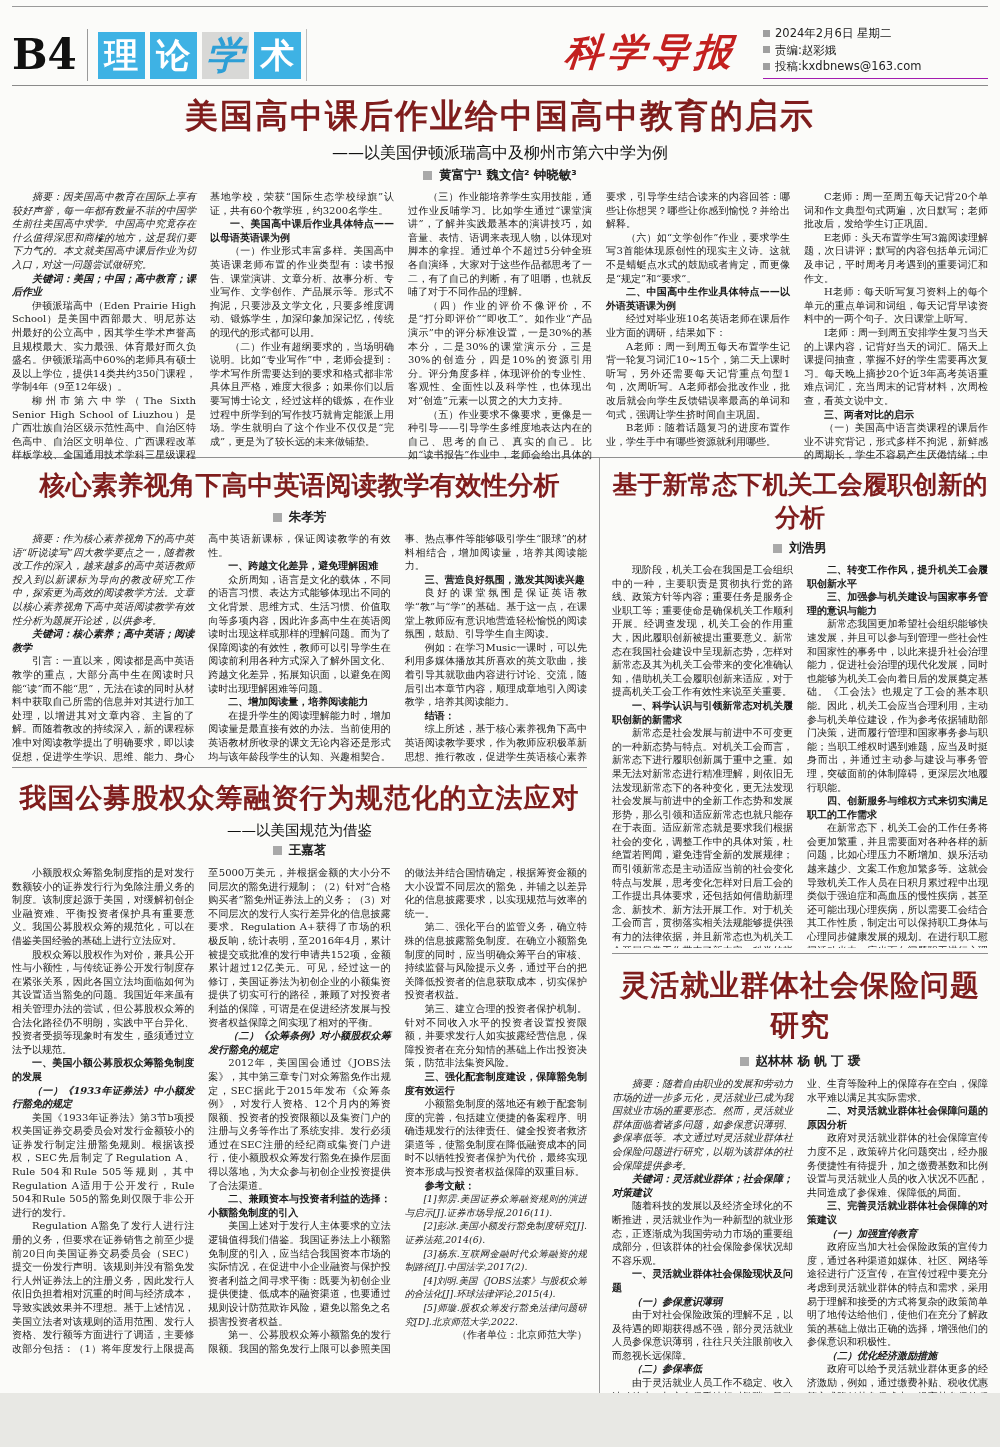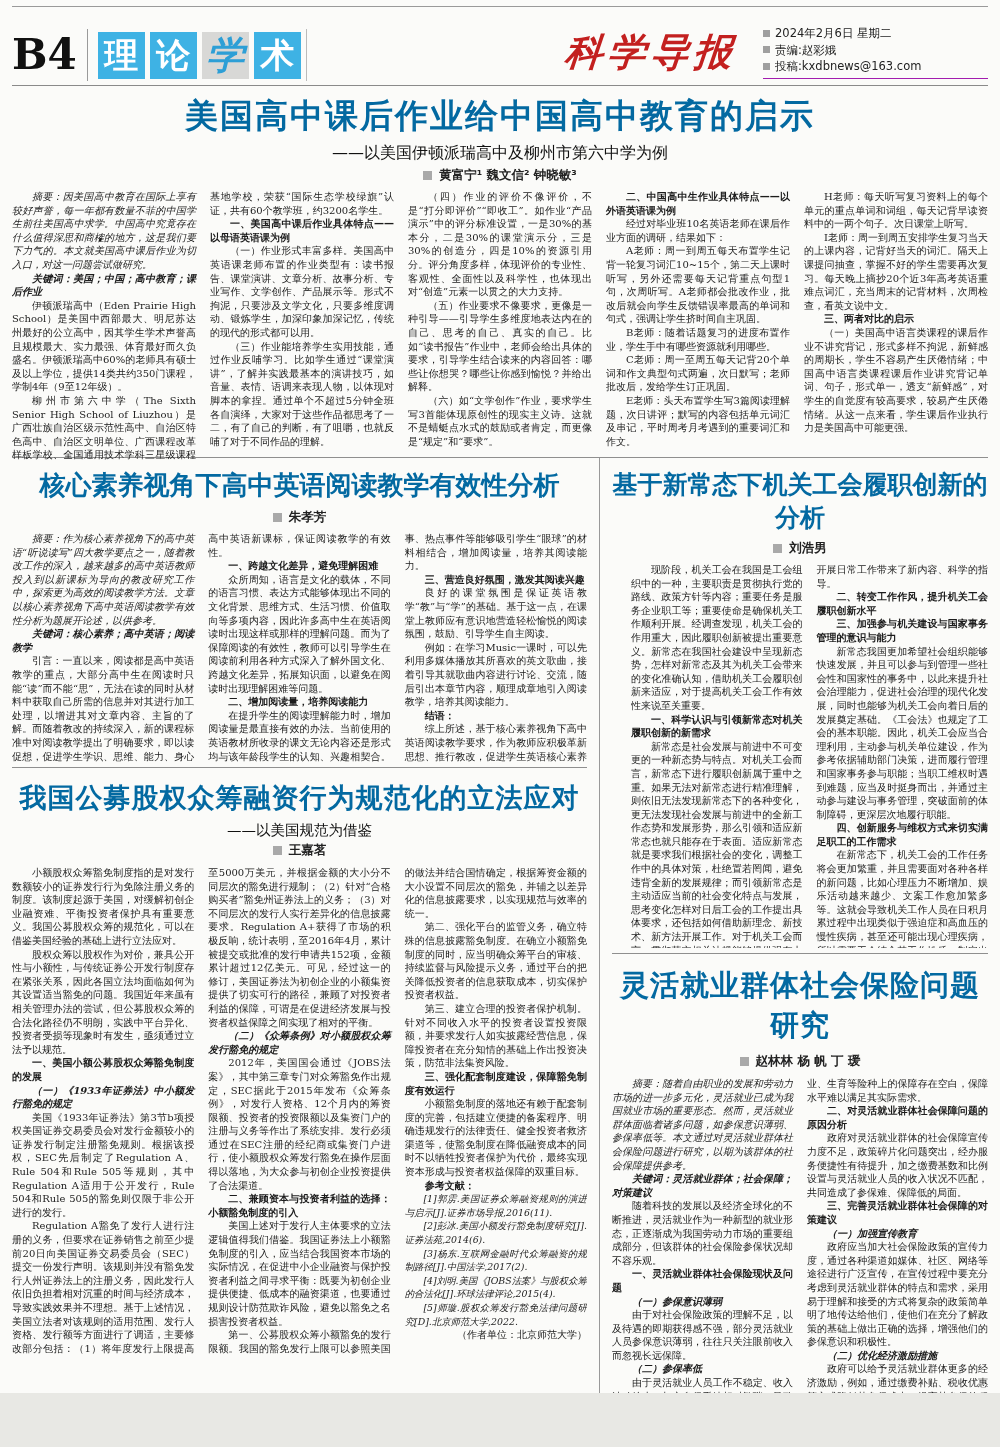--- a/index.html
+++ b/index.html
@@ -22,21 +22,21 @@
   .logo-endline{width:1px;height:52px;background:#bbb;}
   .hdr-right{display:flex;align-items:center;gap:26px;padding-bottom:2px;}
   .masthead{font-family:"DejaVu Serif",serif;font-weight:bold;font-style:italic;color:#c3201f;
             font-size:38px;letter-spacing:5px;transform:skewX(-5deg);line-height:1;}
   .pubinfo{font-family:"DejaVu Sans",sans-serif;font-size:11.5px;color:#222;
            border-bottom:1px solid #a21caf;padding-bottom:3px;min-width:225px;}
   .pubrow{display:flex;align-items:center;gap:5px;line-height:1.45;}
   .pubsq{width:7px;height:7px;background:#9f9f9f;display:inline-block;flex:0 0 auto;}
 
   
-  .art h1{margin:0;text-align:center;font-family:"DejaVu Sans",sans-serif;font-weight:bold;color:#0369a1;}
+  .art h1{margin:0;text-align:center;font-family:"DejaVu Sans",sans-serif;font-weight:bold;color:#7f1d1d;}
   .art .sub{text-align:center;font-family:"DejaVu Sans",sans-serif;color:#111;}
   .byline{text-align:center;font-family:"DejaVu Sans",sans-serif;font-weight:bold;font-size:12.5px;
           color:#222;display:flex;justify-content:center;align-items:center;gap:7px;}
   .bsq{width:9px;height:9px;background:#a9a9a9;display:inline-block;}
   .body{column-gap:14px;text-align:justify;overflow:hidden;font-size:10px;line-height:13.6px;
         column-fill:balance;}
   .body p{margin:0;}
   .b-p{text-indent:2em;}
   .b-abs{text-indent:2em;font-style:italic;}
   .b-kw{text-indent:2em;font-style:italic;font-weight:bold;}
@@ -66,21 +66,21 @@
 
   .art4{height:678px;padding-top:12px;box-sizing:border-box;overflow:hidden;}
   .art4 h1{font-size:27px;letter-spacing:1px;}
   .art4 .sub{font-size:14.5px;margin:5px 0 2px 0;}
   .art4 .byline{margin-bottom:7px;}
   .art4 .body{column-count:3;height:588px;}
 
   .art3{height:490px;padding-top:10px;box-sizing:border-box;overflow:hidden;}
   .art3 h1{font-size:25px;}
   .art3 .byline{margin:6px 0 6px 0;}
-  .art3 .body{column-count:2;height:430px;margin-left:19px;}
+  .art3 .body{column-count:2;height:430px;}
 
   .art5{height:492px;padding-top:12px;box-sizing:border-box;overflow:hidden;}
   .art5 h1{font-size:29px;letter-spacing:1px;}
   .art5 .byline{margin:7px 0 7px 0;}
   .art5 .body{column-count:2;height:416px;}
 </style>
 </head>
 <body>
 
 <div class="page">
@@ -124,20 +124,21 @@
       <span class="bsq"></span>
       <span>黄富宁¹  魏文信²  钟晓敏³</span>
     </div>
     <div class="body">
         <p class="b-abs">摘要：因美国高中教育在国际上享有较好声誉，每一年都有数量不菲的中国学生前往美国高中求学。中国高中究竟存在什么值得深思和商榷的地方，这是我们要下力气的。本文就美国高中课后作业为切入口，对这一问题尝试做研究。</p>
         <p class="b-kw">关键词：美国；中国；高中教育；课后作业</p>
         <p class="b-p">伊顿派瑞高中（Eden Prairie High School）是美国中西部最大、明尼苏达州最好的公立高中，因其学生学术声誉高且规模最大、实力最强、体育最好而久负盛名。伊顿派瑞高中60%的老师具有硕士及以上学位，提供14类共约350门课程，学制4年（9至12年级）。</p>
         <p class="b-p">柳州市第六中学（The Sixth Senior High School of Liuzhou）是广西壮族自治区级示范性高中、自治区特色高中、自治区文明单位、广西课程改革样板学校、全国通用技术学科三星级课程基地学校，荣获“国际生态学校绿旗”认证，共有60个教学班，约3200名学生。</p>
         <p class="b-h">一、美国高中课后作业具体特点——以母语英语课为例</p>
         <p class="b-p">（一）作业形式丰富多样。美国高中英语课老师布置的作业类型有：读书报告、课堂演讲、文章分析、故事分析、专业写作、文学创作、产品展示等。形式不拘泥，只要涉及文学文化，只要多维度调动、锻炼学生，加深印象加深记忆，传统的现代的形式都可以用。</p>
+        <p class="b-p">（二）作业有超纲要求的，当场明确说明。比如“专业写作”中，老师会提到：学术写作所需要达到的要求和格式都非常具体且严格，难度大很多；如果你们以后要写博士论文，经过这样的锻炼，在作业过程中所学到的写作技巧就肯定能派上用场。学生就明白了这个作业不仅仅是“完成”，更是为了较长远的未来做铺垫。</p>
         <p class="b-p">（三）作业能培养学生实用技能，通过作业反哺学习。比如学生通过“课堂演讲”，了解并实践最基本的演讲技巧，如音量、表情、语调来表现人物，以体现对脚本的拿捏。通过单个不超过5分钟全班各自演绎，大家对于这些作品都思考了一二，有了自己的判断，有了咀嚼，也就反哺了对于不同作品的理解。</p>
         <p class="b-p">（四）作业的评价不像评价，不是“打分即评价”“即收工”。如作业“产品演示”中的评分标准设置，一是30%的基本分，二是30%的课堂演示分，三是30%的创造分，四是10%的资源引用分。评分角度多样，体现评价的专业性、客观性、全面性以及科学性，也体现出对“创造”元素一以贯之的大力支持。</p>
         <p class="b-p">（五）作业要求不像要求，更像是一种引导——引导学生多维度地表达内在的自己、思考的自己、真实的自己。比如“读书报告”作业中，老师会给出具体的要求，引导学生结合读来的内容回答：哪些让你想哭？哪些让你感到愉悦？并给出解释。</p>
         <p class="b-p">（六）如“文学创作”作业，要求学生写3首能体现原创性的现实主义诗。这就不是蜻蜓点水式的鼓励或者肯定，而更像是“规定”和“要求”。</p>
         <p class="b-h">二、中国高中生作业具体特点——以外语英语课为例</p>
         <p class="b-p">经过对毕业班10名英语老师在课后作业方面的调研，结果如下：</p>
         <p class="b-p">A老师：周一到周五每天布置学生记背一轮复习词汇10~15个，第二天上课时听写，另外还需要每天记背重点句型1句，次周听写。A老师都会批改作业，批改后就会向学生反馈错误率最高的单词和句式，强调让学生挤时间自主巩固。</p>
         <p class="b-p">B老师：随着话题复习的进度布置作业，学生手中有哪些资源就利用哪些。</p>
         <p class="b-p">C老师：周一至周五每天记背20个单词和作文典型句式两遍，次日默写；老师批改后，发给学生订正巩固。</p>
         <p class="b-p">E老师：头天布置学生写3篇阅读理解题，次日讲评；默写的内容包括单元词汇及串记，平时周考月考遇到的重要词汇和作文。</p>

